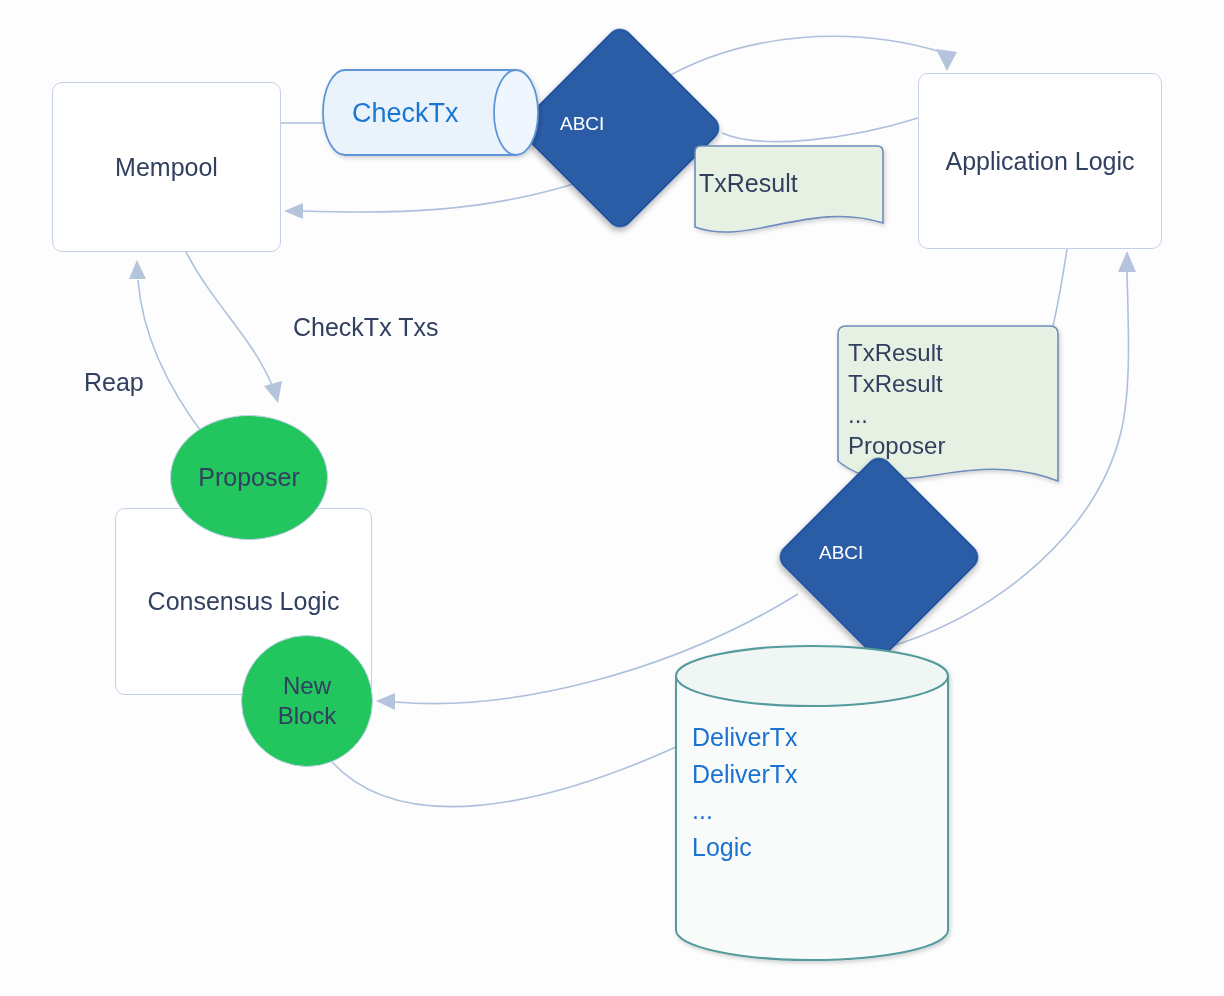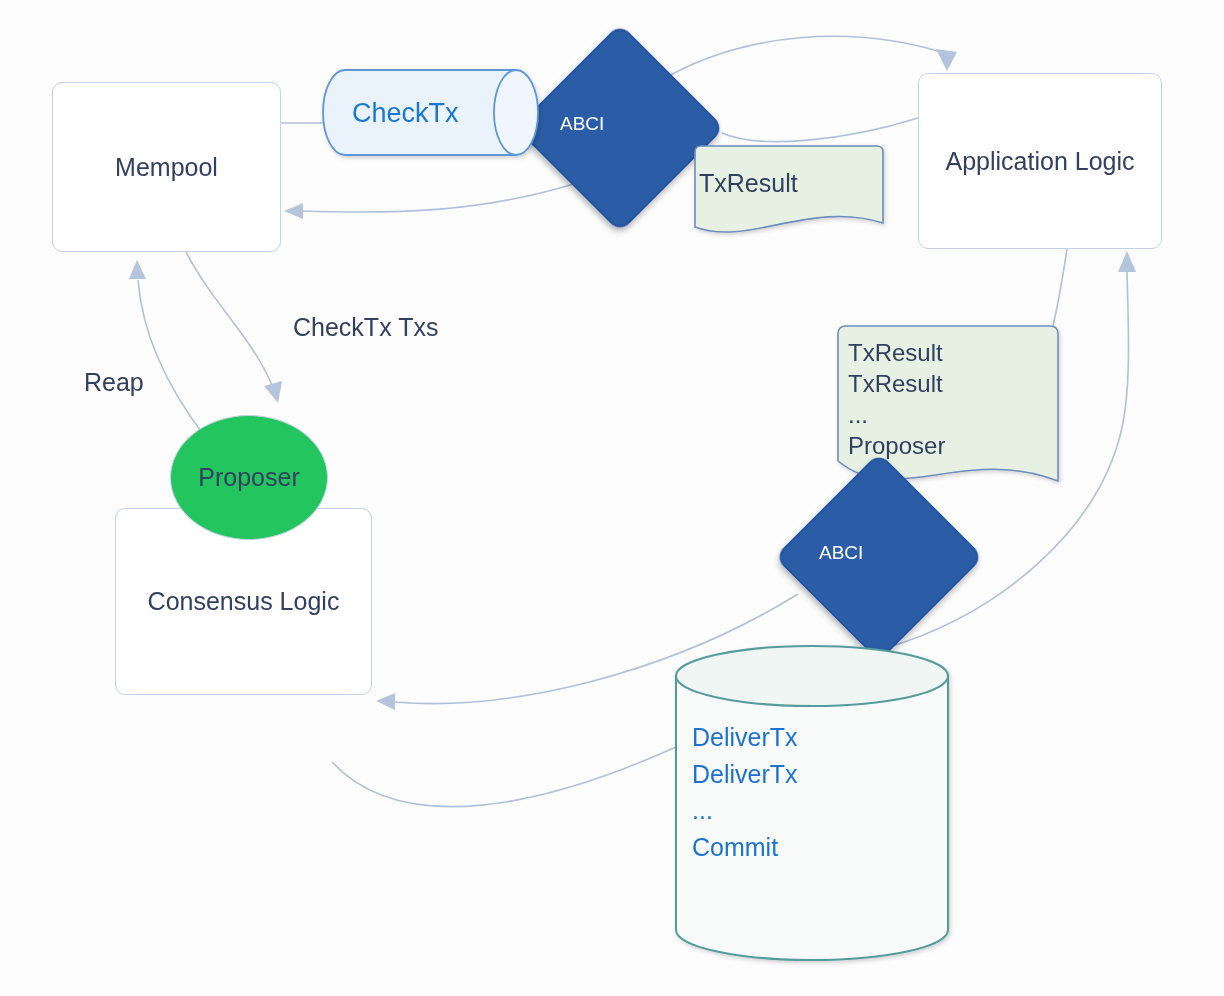--- a/index.html
+++ b/index.html
@@ -94,40 +94,44 @@
   </div>
 
   <div class="node box" style="left:918px;top:73px;width:244px;height:176px;">
     <span>Application Logic</span>
   </div>
 
   <div class="node ellipse" style="left:170px;top:415px;width:158px;height:125px;">
     <span>Proposer</span>
   </div>
 
+  <div class="node ellipse" style="left:241px;top:635px;width:132px;height:132px;font-size:24px;">
+    <span class="multiline">New
+Block</span>
+  </div>
 
   <div class="lbl lbl-blue" style="left:352px;top:98px;width:150px;font-size:27px;"><span>CheckTx</span></div>
 
   <div class="lbl lbl-white" style="left:560px;top:113px;width:120px;"><span>ABCI</span></div>
 
   <div class="lbl" style="left:699px;top:169px;width:180px;"><span>TxResult</span></div>
 
   <div class="lbl doc-lines" style="left:848px;top:337px;width:200px;">
     <span style="display:block">TxResult</span>
     <span style="display:block">TxResult</span>
     <span style="display:block">...</span>
     <span style="display:block">Proposer</span>
   </div>
 
   <div class="lbl lbl-white" style="left:819px;top:542px;width:120px;"><span>ABCI</span></div>
 
   <div class="lbl cyl-lines" style="left:692px;top:719px;width:240px;">
     <span style="display:block">DeliverTx</span>
     <span style="display:block">DeliverTx</span>
     <span style="display:block">...</span>
-    <span style="display:block">Commit</span>
+    <span style="display:block">Logic</span>
   </div>
 
   <div class="lbl" style="left:84px;top:368px;width:70px;"><span>Reap</span></div>
 
   <div class="lbl" style="left:293px;top:313px;width:168px;"><span>CheckTx Txs</span></div>
 
 </div>
 
 </body></html>

